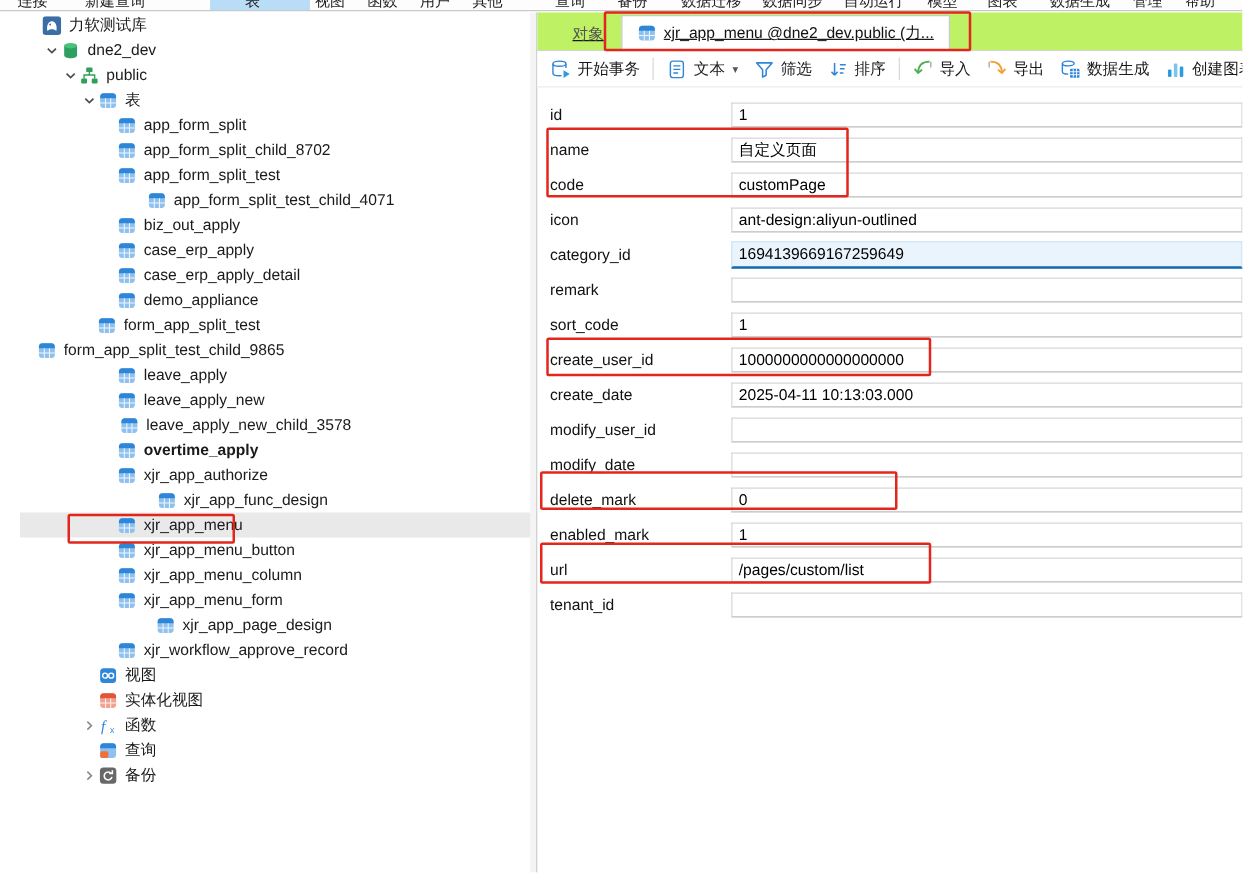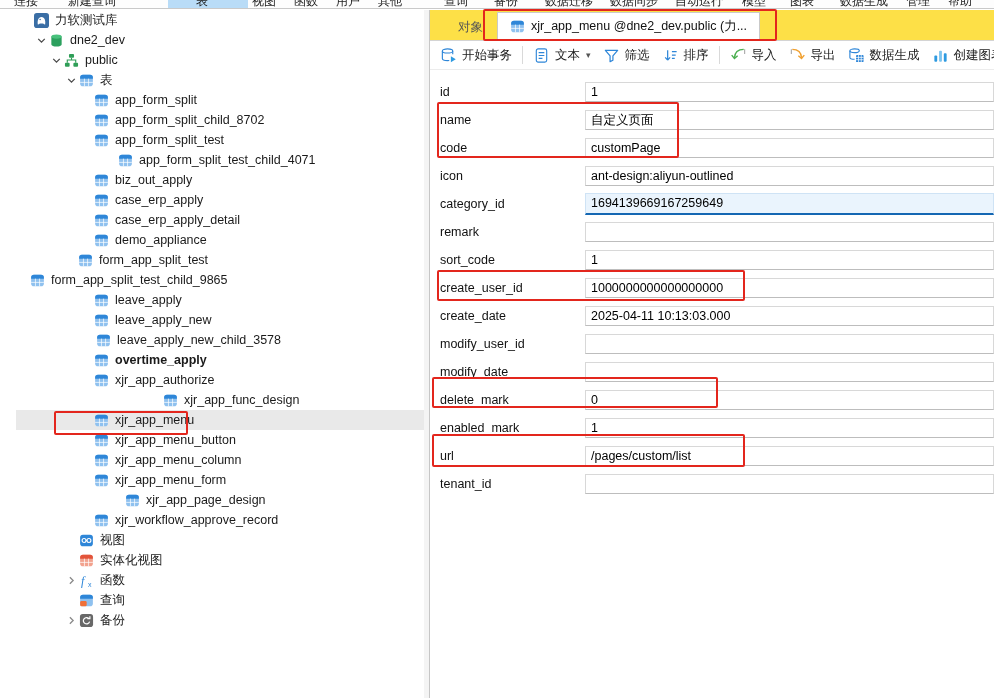--- a/index.html
+++ b/index.html
@@ -43,22 +43,22 @@
 
   .divider {
     position:absolute; left:424px; top:10px; width:6px; height:688px;
     background:#f4f4f4; border-right:1px solid #c6c6c6;
   }
 
   
   .right-panel { position:absolute; left:430px; top:10px; width:564px; height:688px; background:#fff; }
 
   .tab-bar {
-    height:31px; background:#fde047; border-bottom:1px solid #d4d4d4;
-    display:flex; align-items:flex-end; padding-left:14px;
+    height:31px; background:#bef264; border-bottom:1px solid #d4d4d4;
+    display:flex; align-items:flex-end; padding-left:14px;text-decoration:underline;
   }
   .tab-inactive {
     height:26px; line-height:26px; padding:0 14px; font-size:12.5px; color:#555;
   }
   .tab-active {
     display:flex; align-items:center; gap:6px; height:29px; margin-bottom:-1px;
     background:#fff; border:1px solid #c9c9c9; border-bottom:1px solid #fff;
     padding:0 12px; font-size:12.5px; color:#111;
   }
   .tab-table-icon { width:15px; height:15px; }
@@ -342,21 +342,21 @@
         <span class="tree-chevron empty"></span>
         <span class="tree-icon">
           <svg viewBox="0 0 16 16">
             <rect x="1.2" y="1.8" width="13.6" height="12.4" rx="3" fill="#8fc1ef"></rect>
             <path d="M1.2 6V4.8a3 3 0 013-3h7.6a3 3 0 013 3V6z" fill="#2e86d8"></path>
             <path d="M5.8 6v8.2M10.2 6v8.2M1.2 10h13.6" stroke="#fff" stroke-width=".9" opacity=".85" fill="none"></path>
           </svg>
         </span>
         <span class="tree-label">xjr_app_authorize</span>
       </div>
-      <div class="tree-row" style="padding-left: 96px; margin-left: 37px;">
+      <div class="tree-row" style="padding-left: 96px;">
         <span class="tree-chevron empty"></span>
         <span class="tree-icon">
           <svg viewBox="0 0 16 16">
             <rect x="1.2" y="1.8" width="13.6" height="12.4" rx="3" fill="#8fc1ef"></rect>
             <path d="M1.2 6V4.8a3 3 0 013-3h7.6a3 3 0 013 3V6z" fill="#2e86d8"></path>
             <path d="M5.8 6v8.2M10.2 6v8.2M1.2 10h13.6" stroke="#fff" stroke-width=".9" opacity=".85" fill="none"></path>
           </svg>
         </span>
         <span class="tree-label">xjr_app_func_design</span>
       </div>

